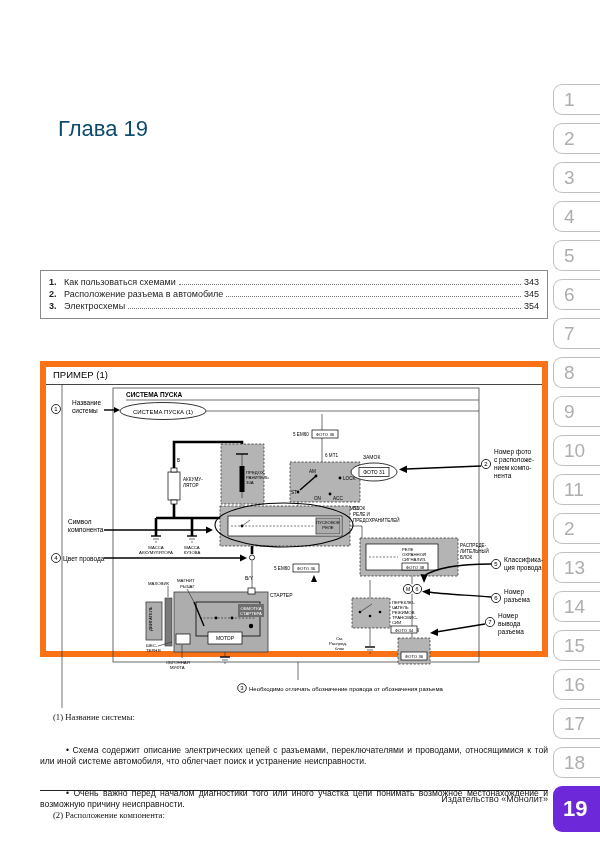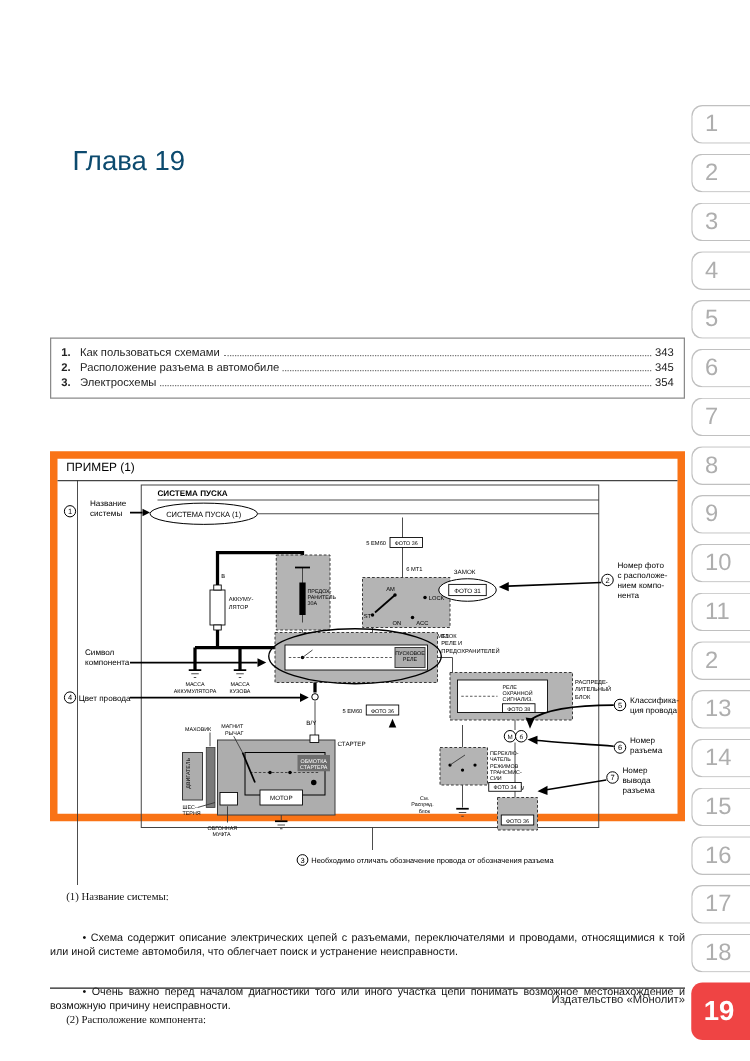--- a/index.html
+++ b/index.html
@@ -42,21 +42,21 @@
   .notes .head{text-indent:13px;font-family:Liberation Serif, serif;}
   .notes .li{text-indent:26px;margin-top:22px;}
 
   .footer-line{position:absolute;left:40px;top:790px;width:508px;border-top:1.4px solid #222;}
   .footer-text{position:absolute;left:40px;top:794px;width:508px;text-align:right;font-size:9px;color:#222;}
 
   .tabs{position:absolute;right:0;top:84px;width:47px;}
   .tab{height:31px;box-sizing:border-box;border:1px solid #c0c0c0;border-right:none;
        border-radius:9px 0 0 9px;margin-bottom:8px;background:#fff;
        font-size:19px;line-height:29px;padding-left:10px;color:#aeaeae;}
-  .tab.active{height:46px;background:#ef4444;color:#fff;font-weight:bold;font-size:22px;line-height:46px;border:none;}
+  .tab.active{height:46px;background:#6d28d9;color:#fff;font-weight:bold;font-size:22px;line-height:46px;border:none;}
 </style>
 </head>
 <body>
 
 <div id="page">
 
   <div class="chapter">Глава 19</div>
 
   <div class="big-title">
   </div>

